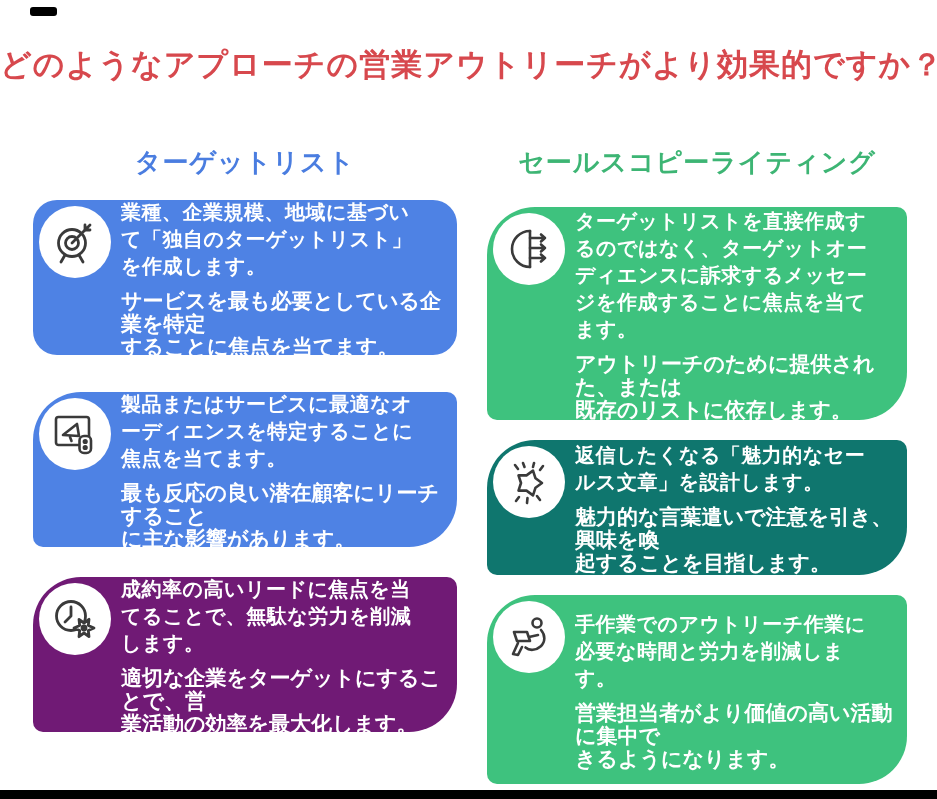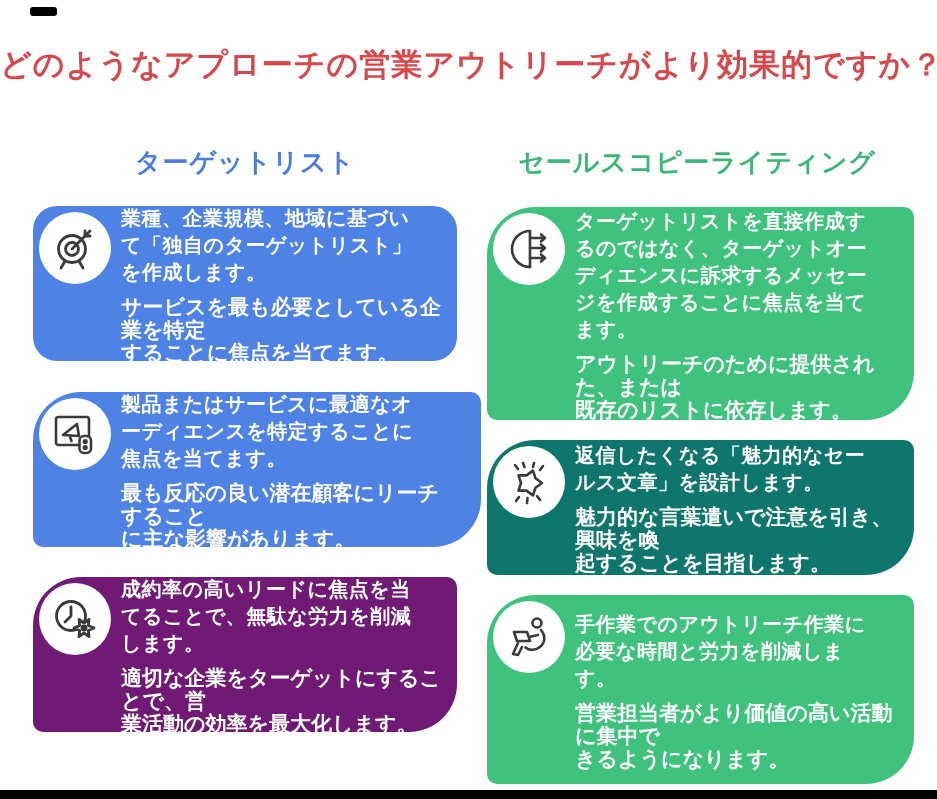--- a/index.html
+++ b/index.html
@@ -29,22 +29,22 @@
     text-align:center;font-size:26px;font-weight:bold;letter-spacing:1px;
     white-space:nowrap;
   }
   .col-heading.left{left:33px;width:424px;}
   .col-heading.right{left:487px;width:420px;}
   .card{
     position:absolute;
     border-radius:48px 10px 48px 10px;
   }
   .card.col-left{left:33px;width:424px;}
-  .card.col-right{left:487px;width:420px;padding-left:7px;}
-  .card.l1{top:206px;height:155px;border-radius:24px;}
+  .card.col-right{left:487px;width:420px;}
+  .card.l1{top:200px;height:155px;border-radius:24px;}
   .card.l2{top:392px;height:155px;}
   .card.l3{top:577px;height:155px;}
   .card.r1{top:207px;height:213px;}
   .card.r2{top:440px;height:135px;}
   .card.r3{top:595px;height:189px;}
   .icon-circle{
     position:absolute;left:6px;top:6px;
     width:72px;height:72px;border-radius:50%;
     background:#ffffff;
     display:flex;align-items:center;justify-content:center;
@@ -94,21 +94,21 @@
     </span>
     <div class="card-text">
       <h3 class="card-title">業種、企業規模、地域に基づい
 て「独自のターゲットリスト」
 を作成します。</h3>
       <p class="card-sub">サービスを最も必要としている企業を特定
 することに焦点を当てます。</p>
     </div>
   </section>
 
-  <section class="card col-left l2" style="background-color: rgb(78, 130, 228); padding-left: 24px;">
+  <section class="card col-left l2" style="background-color: rgb(78, 130, 228);">
     <span class="icon-circle" style="color: rgb(58, 58, 58); background-color: rgb(255, 255, 255);">
       <svg width="48" height="48" viewBox="0 0 48 48" fill="none" stroke="currentColor" stroke-width="2.6" stroke-linecap="round" stroke-linejoin="round">
         <rect x="5" y="7" width="33" height="28" rx="2.5"></rect>
         <path d="M12 25 L26 14 L28 26 Z"></path>
         <path d="M19 27 l1.5 4"></path>
         <rect x="28.5" y="26" width="11.5" height="17" rx="4.5" fill="#ffffff"></rect>
         <circle cx="34.2" cy="31.5" r="1.3" fill="currentColor"></circle>
         <circle cx="34.2" cy="37.5" r="1.3" fill="currentColor"></circle>
       </svg>
     </span>

